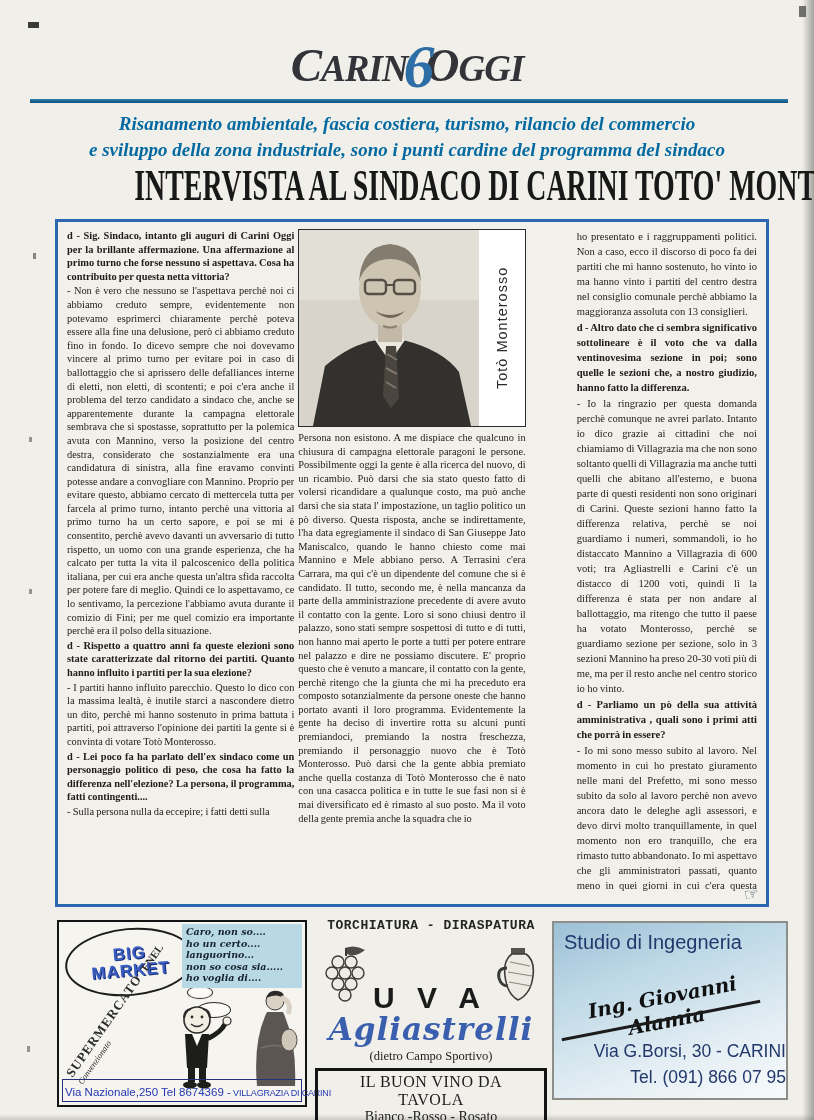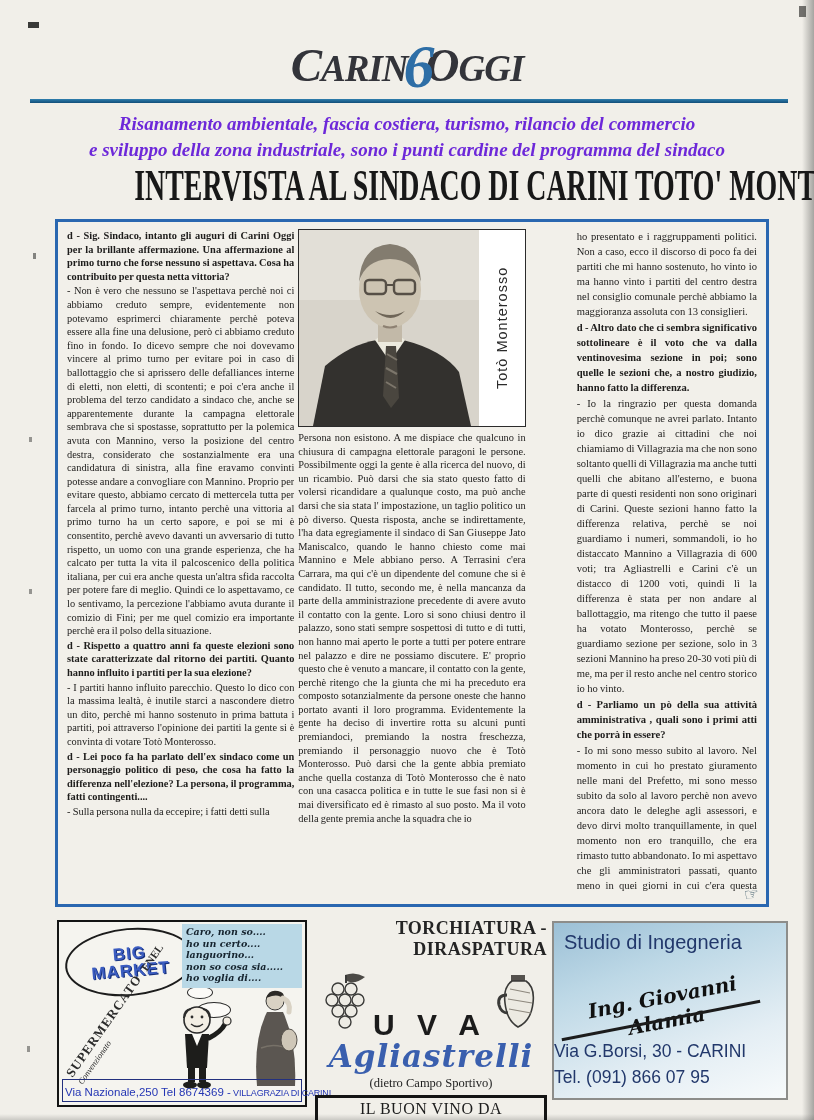--- a/index.html
+++ b/index.html
@@ -18,21 +18,21 @@
         font-style:italic;font-weight:700;font-size:37px;color:#33343a;letter-spacing:-1px;}
   .masthead .part::first-letter{font-size:47px;}
   .masthead .digit{display:inline-block;font-family:"Liberation Serif",serif;
         font-style:italic;font-weight:700;font-size:62px;color:#2e6ea6;
         margin:0 -9px 0 -4px;position:relative;top:6px;line-height:40px;}
   .rule{position:absolute;top:99px;left:30px;width:758px;height:4px;
         background:linear-gradient(to bottom,#2f7fae,#134e79);}
 
   
   .subtitle{position:absolute;top:111px;left:30px;width:754px;text-align:center;
-        font-style:italic;font-weight:700;font-size:19px;line-height:26px;color:#6d28d9;}
+        font-style:italic;font-weight:700;font-size:19px;line-height:26px;color:#0369a1;}
   .headline{position:absolute;top:167px;left:47px;width:720px;text-align:center;white-space:nowrap;}
   .headline span{display:inline-block;font-weight:700;font-size:34px;color:#181818;
         letter-spacing:0px;transform:scale(.82,1.28);transform-origin:center;}
 
   
   .article{position:absolute;left:55px;top:219px;width:714px;height:688px;
         border:3px solid #2a67b0;background:#f2f0ea;box-sizing:border-box;
         display:flex;gap:4px;padding:7px 9px;}
   .col{flex:1 1 0;height:666px;overflow:hidden;text-align:justify;color:#1d1c1b;}
   .col p{margin:0 0 1px 0;font-size:10.4px;line-height:13.6px;word-spacing:-.4px;}
@@ -74,43 +74,43 @@
   .bm-man{position:absolute;left:102px;top:82px;}
   .bm-woman{position:absolute;left:186px;top:66px;}
   .bm-address{position:absolute;left:3px;right:3px;bottom:3px;border:1px solid #23307e;
         padding:2px 2px 1px 2px;text-align:center;white-space:nowrap;
         font-family:"Liberation Sans",sans-serif;font-weight:400;color:#2436b4;}
   .bm-address .main{font-size:11.5px;}
   .bm-address .loc{font-size:9px;letter-spacing:-.2px;}
 
   .ad-uva{position:absolute;left:315px;top:918px;width:232px;height:200px;
         text-align:center;font-family:"Liberation Serif",serif;color:#1d1d1d;}
-  .uva-head{font-family:Liberation Serif, serif;font-weight:800;font-size:18px;
-        letter-spacing:.5px;color:#242424;text-align:right;}
+  .uva-head{font-family:Liberation Mono, monospace;font-weight:800;font-size:13px;
+        letter-spacing:.5px;color:#242424;}
   .uva-row{display:flex;align-items:center;justify-content:center;gap:6px;margin-top:1px;}
   .uva-big{font-family:"Liberation Sans",sans-serif;font-weight:900;font-size:30px;
         letter-spacing:7px;color:#1b1b1b;margin-top:47px;}
   .uva-script{font-family:"DejaVu Serif",serif;font-style:italic;font-weight:700;
         font-size:31px;color:#3a5fae;margin-top:-4px;letter-spacing:1px;}
   .uva-note{font-size:12.5px;margin-top:2px;}
   .uva-box{display:inline-block;border:3px solid #141414;padding:2px 10px;margin-top:4px;}
   .uva-box .l1{font-size:16px;letter-spacing:.5px;}
   .uva-box .l2{font-size:14px;}
 
   .ad-studio{position:absolute;left:552px;top:921px;width:236px;height:179px;
         border:2px solid #8d8d8a;box-sizing:border-box;
         background:linear-gradient(160deg,#9cc0d6 0%,#bdd8e6 30%,#e4eef4 70%,#f7fafb 100%);
         font-family:"Liberation Sans",sans-serif;color:#22386b;overflow:hidden;}
   .st-title{font-size:20px;margin:8px 0 0 10px;}
   .st-name{position:absolute;left:8px;top:62px;width:205px;transform:rotate(-11deg);
         font-family:"DejaVu Serif",serif;font-style:italic;font-weight:700;
         font-size:20px;color:#101010;text-align:center;}
   .st-underline{position:absolute;left:6px;top:96px;width:202px;height:3px;
         background:#1c1c1c;transform:rotate(-11deg);}
-  .st-addr{position:absolute;left:0;width:100%;text-align:left;font-size:17.5px;}
+  .st-addr{position:absolute;left:0;width:100%;text-align:right;font-size:17.5px;}
   .st-addr.a1{top:118px;}
   .st-addr.a2{top:144px;}
 </style>
 </head>
 <body>
 
 <div class="page">
 
   <div class="scan-edge-right"></div>
   <div class="scan-edge-bottom"></div>

